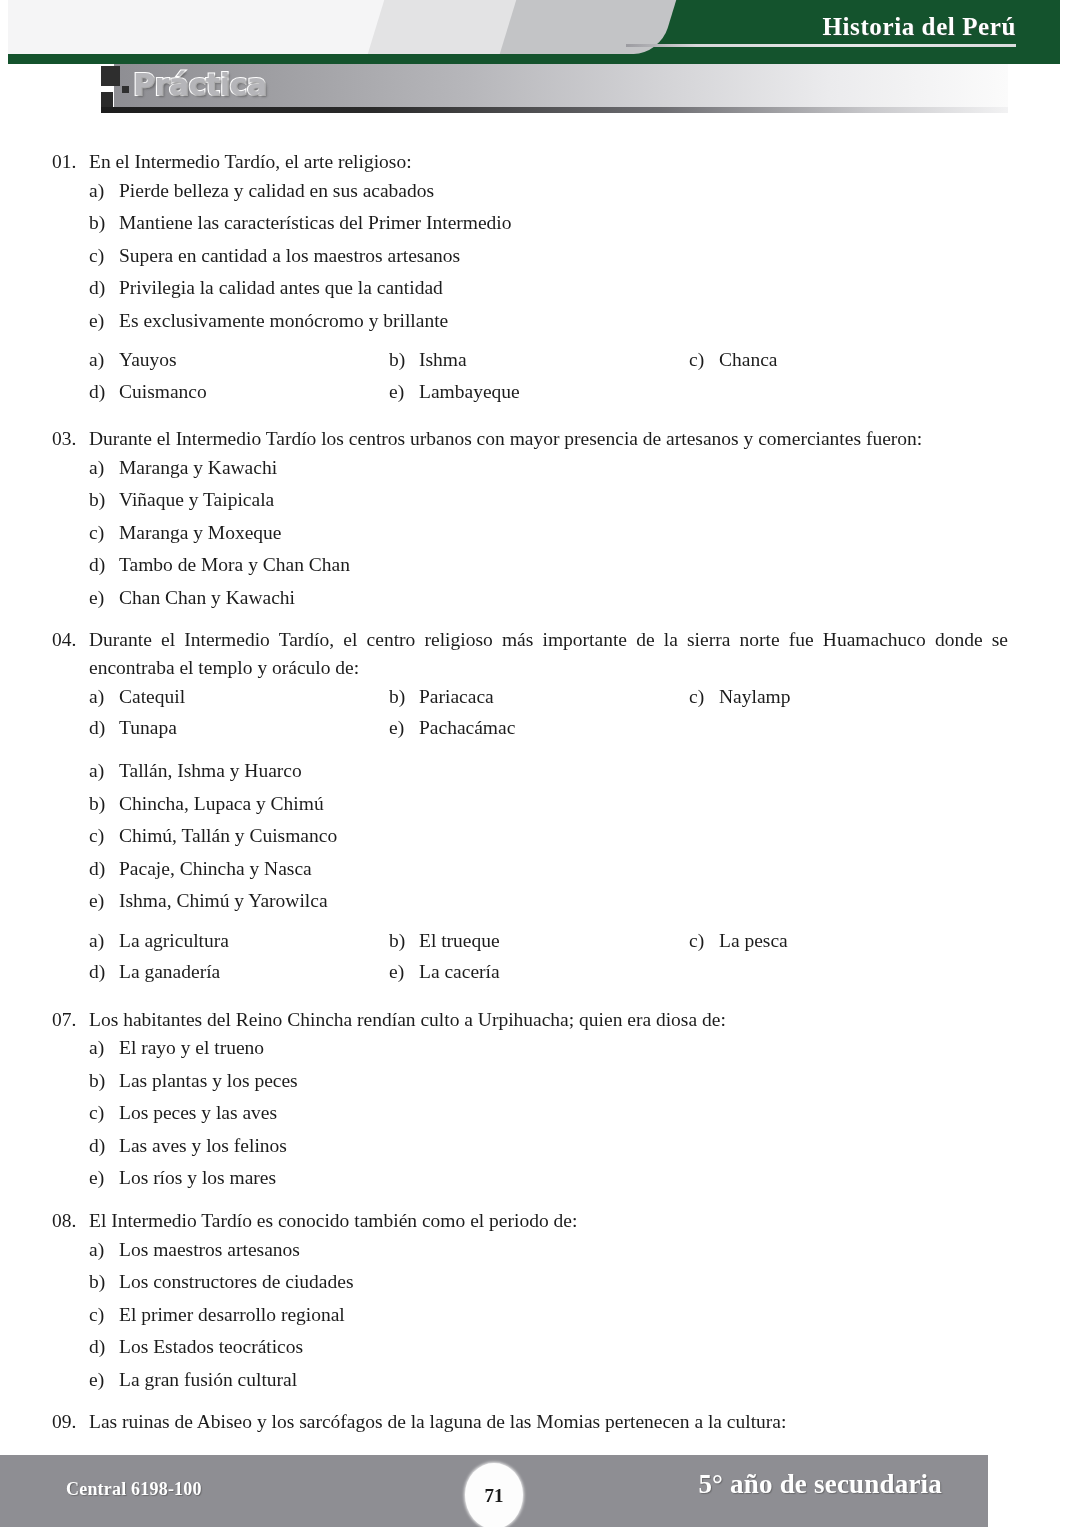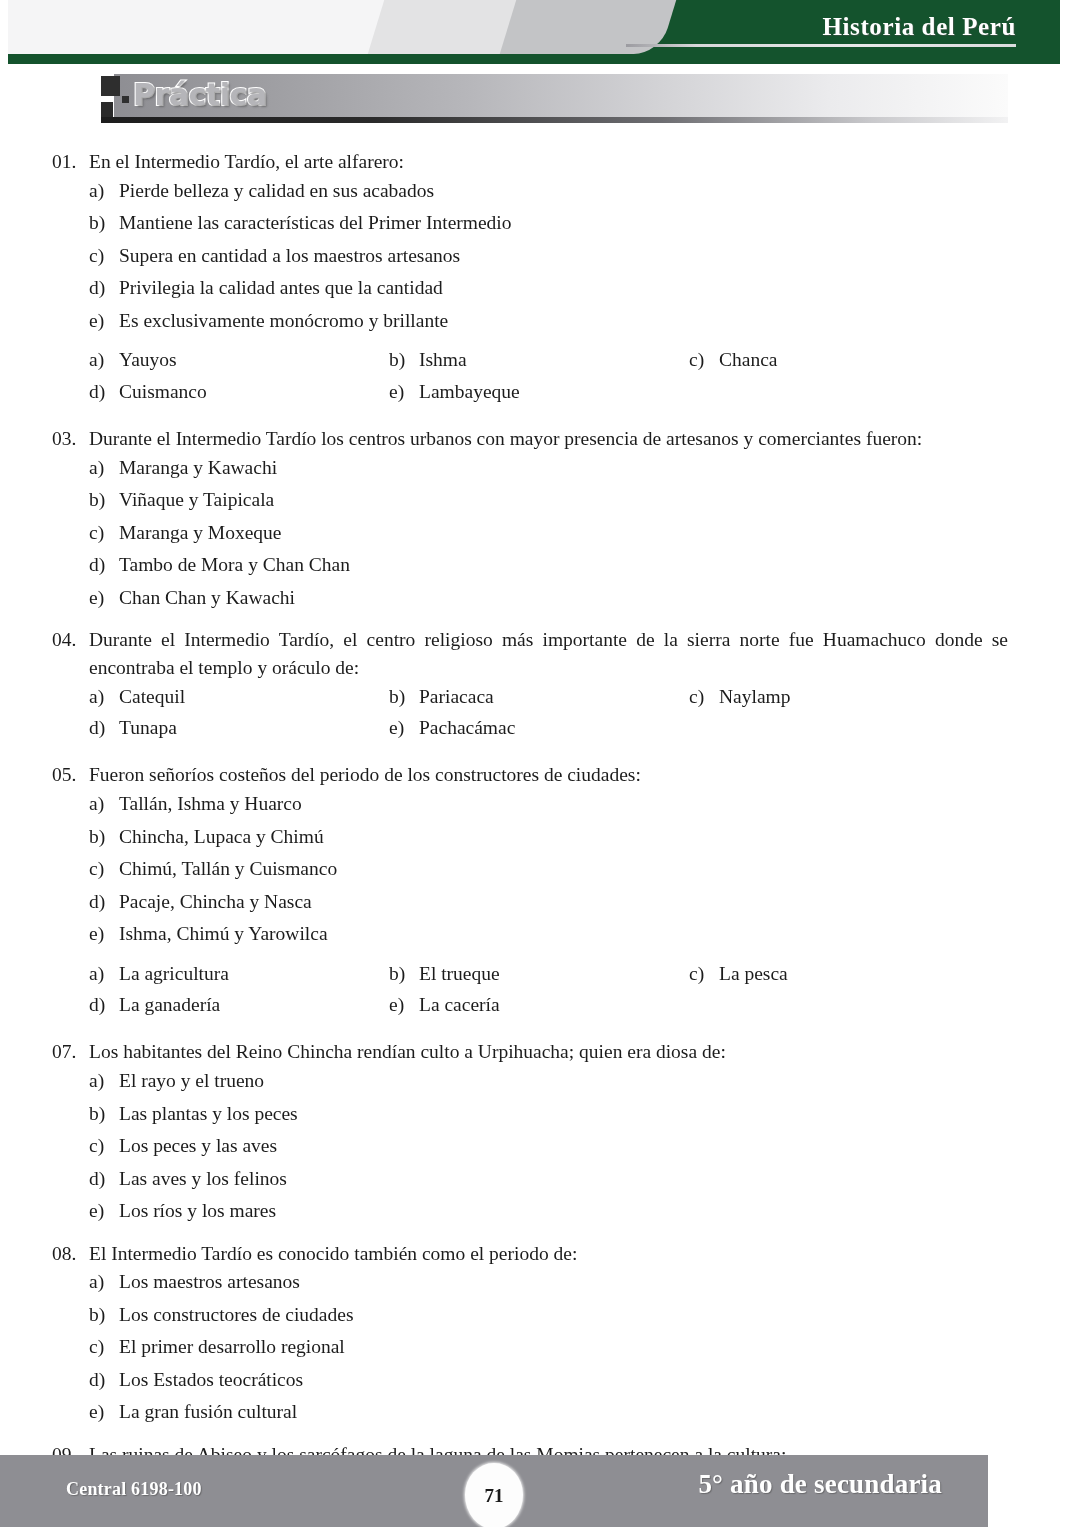--- a/index.html
+++ b/index.html
@@ -65,21 +65,21 @@
     right: 44px;
     top: 44px;
     width: 390px;
     height: 3px;
     background: linear-gradient(to right, #9b9ba0 0%, #d8d8da 18%, #e9e9ea 60%, #dcdcde 100%);
   }
 
   
   .practica-wrap {
     position: absolute;
-    top: 74px;
+    top: 64px;
     left: 101px;
     width: 907px;
     height: 54px;
   }
   .practica-sq-top {
     position: absolute;
     left: 0; top: 2px;
     width: 19px; height: 20px;
     background: #2e2e2e;
   }
@@ -258,21 +258,21 @@
   <div class="practica-dot"></div>
   <div class="practica-text">Práctica</div>
   <div class="practica-underline"></div>
 </div>
 
 <div class="content">
 
   <div class="question q-gap-med">
     <div class="q-stem">
       <span class="q-num">01.</span>
-      <span>En el Intermedio Tardío, el arte alfarero:</span>
+      <span>En el Intermedio Tardío, el arte religioso:</span>
     </div>
     <div class="options-vertical">
       <div class="opt">
         <span class="opt-letter">a)</span>
         <span>Pierde belleza y calidad en sus acabados</span>
       </div>
       <div class="opt">
         <span class="opt-letter">b)</span>
         <span>Mantiene las características del Primer Intermedio</span>
       </div>
@@ -368,24 +368,20 @@
         <span>Tunapa</span>
       </div>
       <div class="opt">
         <span class="opt-letter">e)</span>
         <span>Pachacámac</span>
       </div>
     </div>
   </div>
 
   <div class="question q-gap-med">
-    <div class="q-stem">
-      <span class="q-num">05.</span>
-      <span>Fueron señoríos costeños del periodo de los constructores de ciudades:</span>
-    </div>
     <div class="options-vertical">
       <div class="opt">
         <span class="opt-letter">a)</span>
         <span>Tallán, Ishma y Huarco</span>
       </div>
       <div class="opt">
         <span class="opt-letter">b)</span>
         <span>Chincha, Lupaca y Chimú</span>
       </div>
       <div class="opt">

